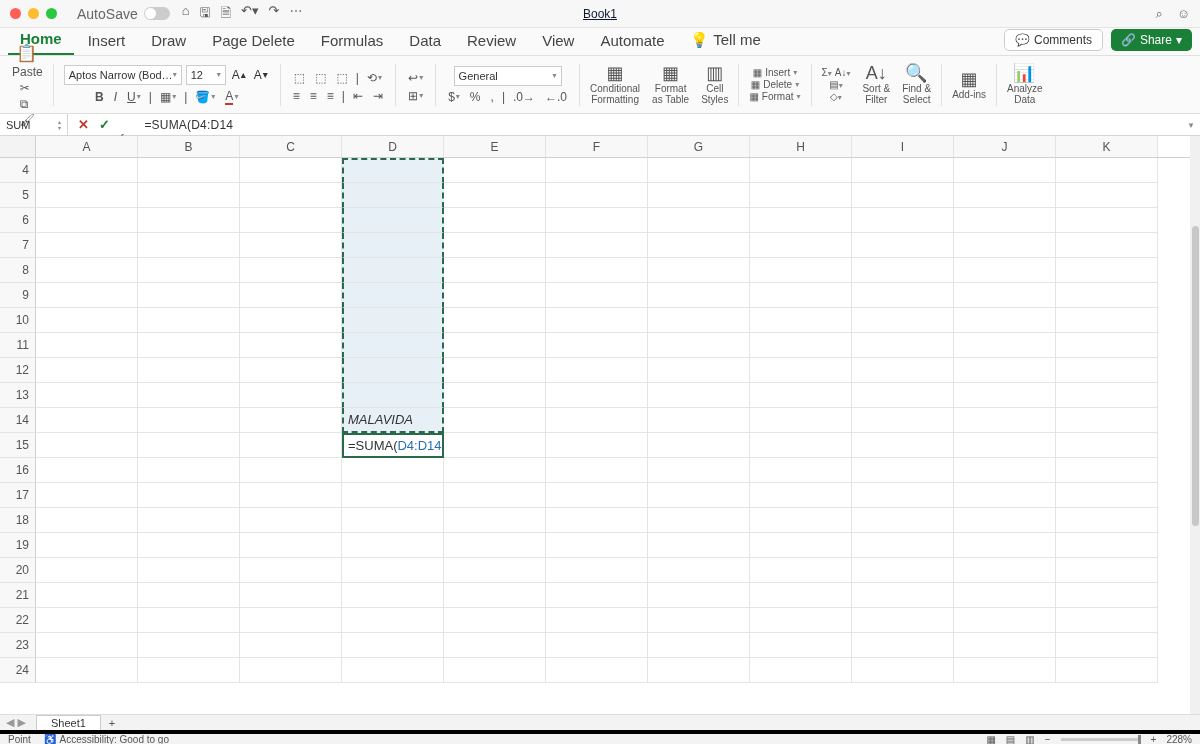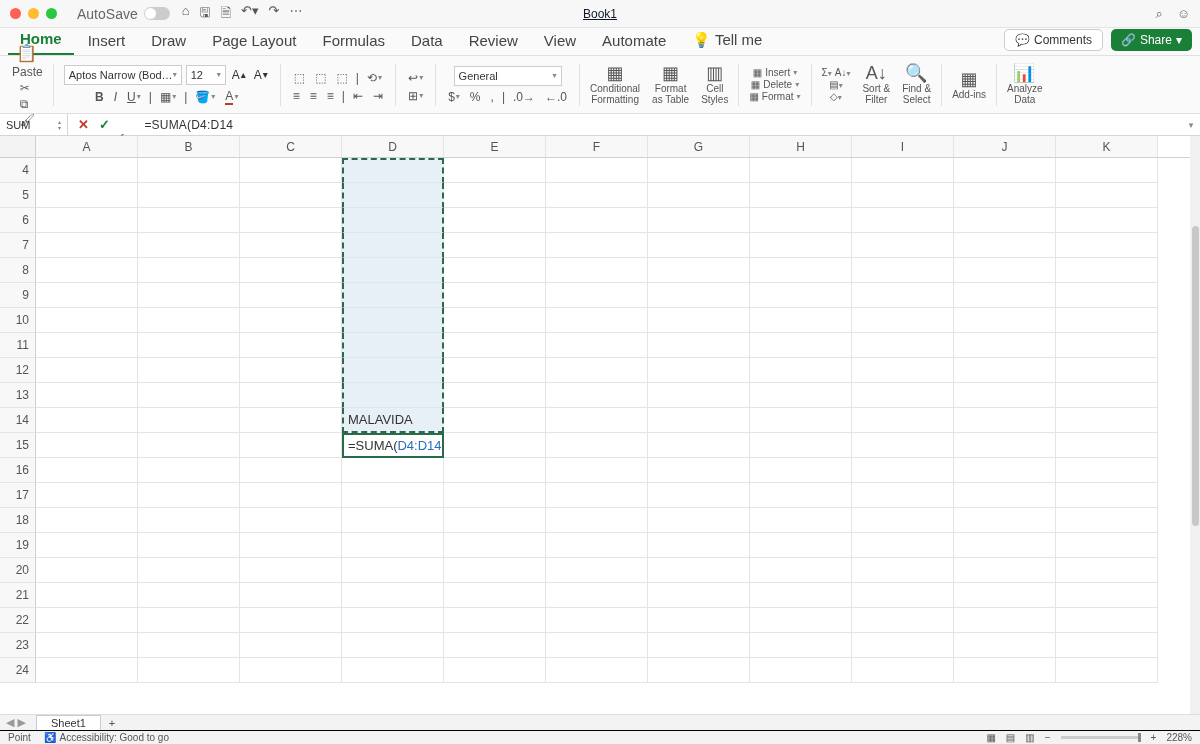--- a/index.html
+++ b/index.html
@@ -56,37 +56,37 @@
 .f-end { width: 18px; text-align: center; color: #888; font-size: 9px; }
 
 .grid-wrap { position: absolute; top: 136px; left: 0; right: 10px; bottom: 30px; overflow: hidden; }
 .colhdr { display: flex; height: 22px; border-bottom: 1px solid #d0d0d0; }
 .corner { width: 36px; border-right: 1px solid #d0d0d0; background: #f3f3f3; }
 .ch { width: 102px; border-right: 1px solid #e4e4e4; background: #f8f8f8; display: flex; align-items: center; justify-content: center; font-size: 12px; color: #555; }
 .rows { overflow: hidden; }
 .row { display: flex; height: 25px; }
 .rh { width: 36px; border-right: 1px solid #d0d0d0; border-bottom: 1px solid #e4e4e4; background: #f8f8f8; display: flex; align-items: center; justify-content: flex-end; padding-right: 6px; font-size: 12px; color: #555; }
 .cell { width: 102px; border-right: 1px solid #e4e4e4; border-bottom: 1px solid #e4e4e4; background: #fff; display: flex; align-items: center; padding: 0 4px; font-size: 13px; position: relative; }
-.sel-range { background: #e8f0f7; }
+.sel-range { background: #e8f0f7; font-style: italic; }
 .dashed-l { border-left: 2px dashed #2a6a4a !important; }
 .dashed-r { border-right: 2px dashed #2a6a4a !important; }
 .dashed-t { border-top: 2px dashed #2a6a4a !important; }
 .dashed-b { border-bottom: 2px dashed #2a6a4a !important; }
 .active-cell { border: 2px solid #2a6a4a !important; background: #fff; }
 .formula-text .arg { color: #2a6fb5; }
 
 .vscroll { position: absolute; right: 0; top: 136px; width: 10px; bottom: 30px; background: #f0f0f0; }
 .vthumb { position: absolute; right: 1px; top: 90px; width: 7px; height: 300px; background: #c8c8c8; border-radius: 4px; }
 
 .sheetbar { position: absolute; bottom: 14px; left: 0; right: 0; height: 16px; background: #f3f3f3; border-top: 1px solid #ddd; display: flex; align-items: center; font-size: 11px; }
 .sb-nav { padding: 0 6px; color: #999; display: flex; gap: 3px; }
 .sheet-tab { background: #fff; border: 1px solid #ccc; border-bottom: none; padding: 1px 14px; margin-left: 4px; }
 .add-sheet { padding: 0 8px; color: #555; }
 
-.statusbar { position: absolute; bottom: 0; left: 0; right: 0; height: 14px; background: #f3f3f3; border-top: 1px solid #000000; display: flex; align-items: center; font-size: 10px; padding: 0 8px; gap: 14px; color: #555; }
+.statusbar { position: absolute; bottom: 0; left: 0; right: 0; height: 14px; background: #f3f3f3; border-top: 4px solid #000000; display: flex; align-items: center; font-size: 10px; padding: 0 8px; gap: 14px; color: #555; }
 .sb-right { margin-left: auto; display: flex; gap: 10px; align-items: center; }
 .zoom-slider { width: 80px; height: 3px; background: #ccc; position: relative; }
 .zoom-slider::after { content: ""; position: absolute; right: 0; top: -3px; width: 3px; height: 9px; background: #888; }
 </style>
 </head>
 <body>
 
 <div class="titlebar">
   <div class="traffic">
     <span class="t-close"></span>
@@ -109,21 +109,21 @@
   <div class="title-right">
     <span>⌕</span>
     <span>☺</span>
   </div>
 </div>
 
 <div class="tabs">
   <div class="tab active">Home</div>
   <div class="tab">Insert</div>
   <div class="tab">Draw</div>
-  <div class="tab">Page Layout</div>
+  <div class="tab">Page Delete</div>
   <div class="tab">Formulas</div>
   <div class="tab">Data</div>
   <div class="tab">Review</div>
   <div class="tab">View</div>
   <div class="tab">Automate</div>
   <div class="tab">💡 <span>Tell me</span></div>
   <div class="tab-right">
     <div class="btn-comments">💬 <span>Comments</span></div>
     <div class="btn-share">🔗 <span>Share</span> ▾</div>
   </div>

